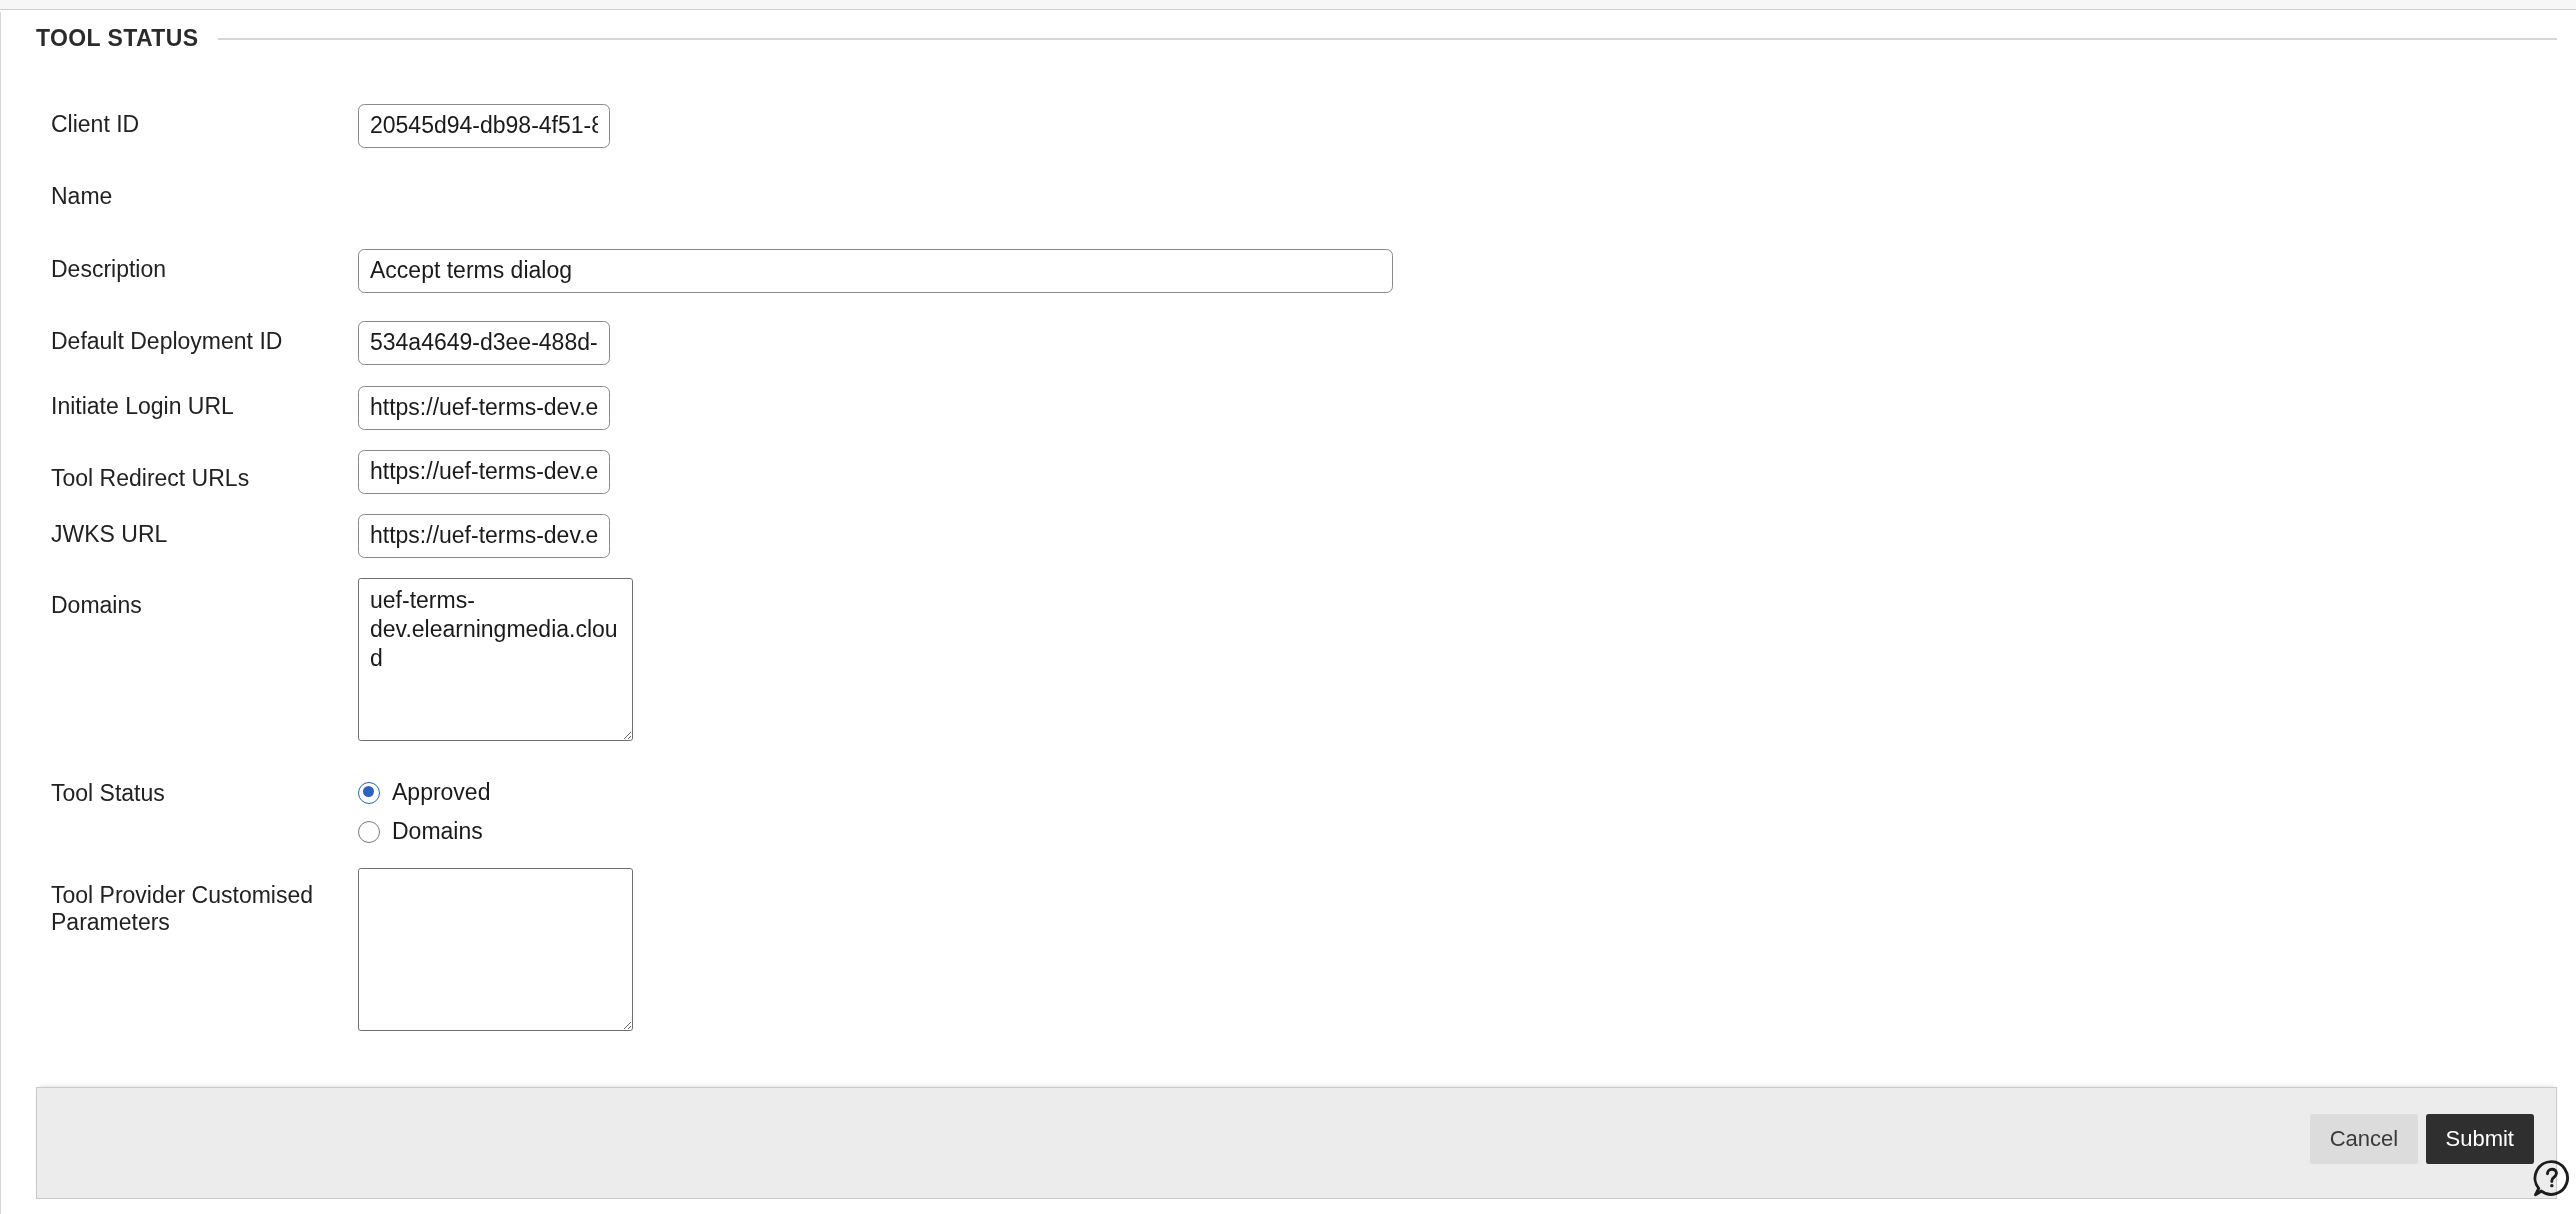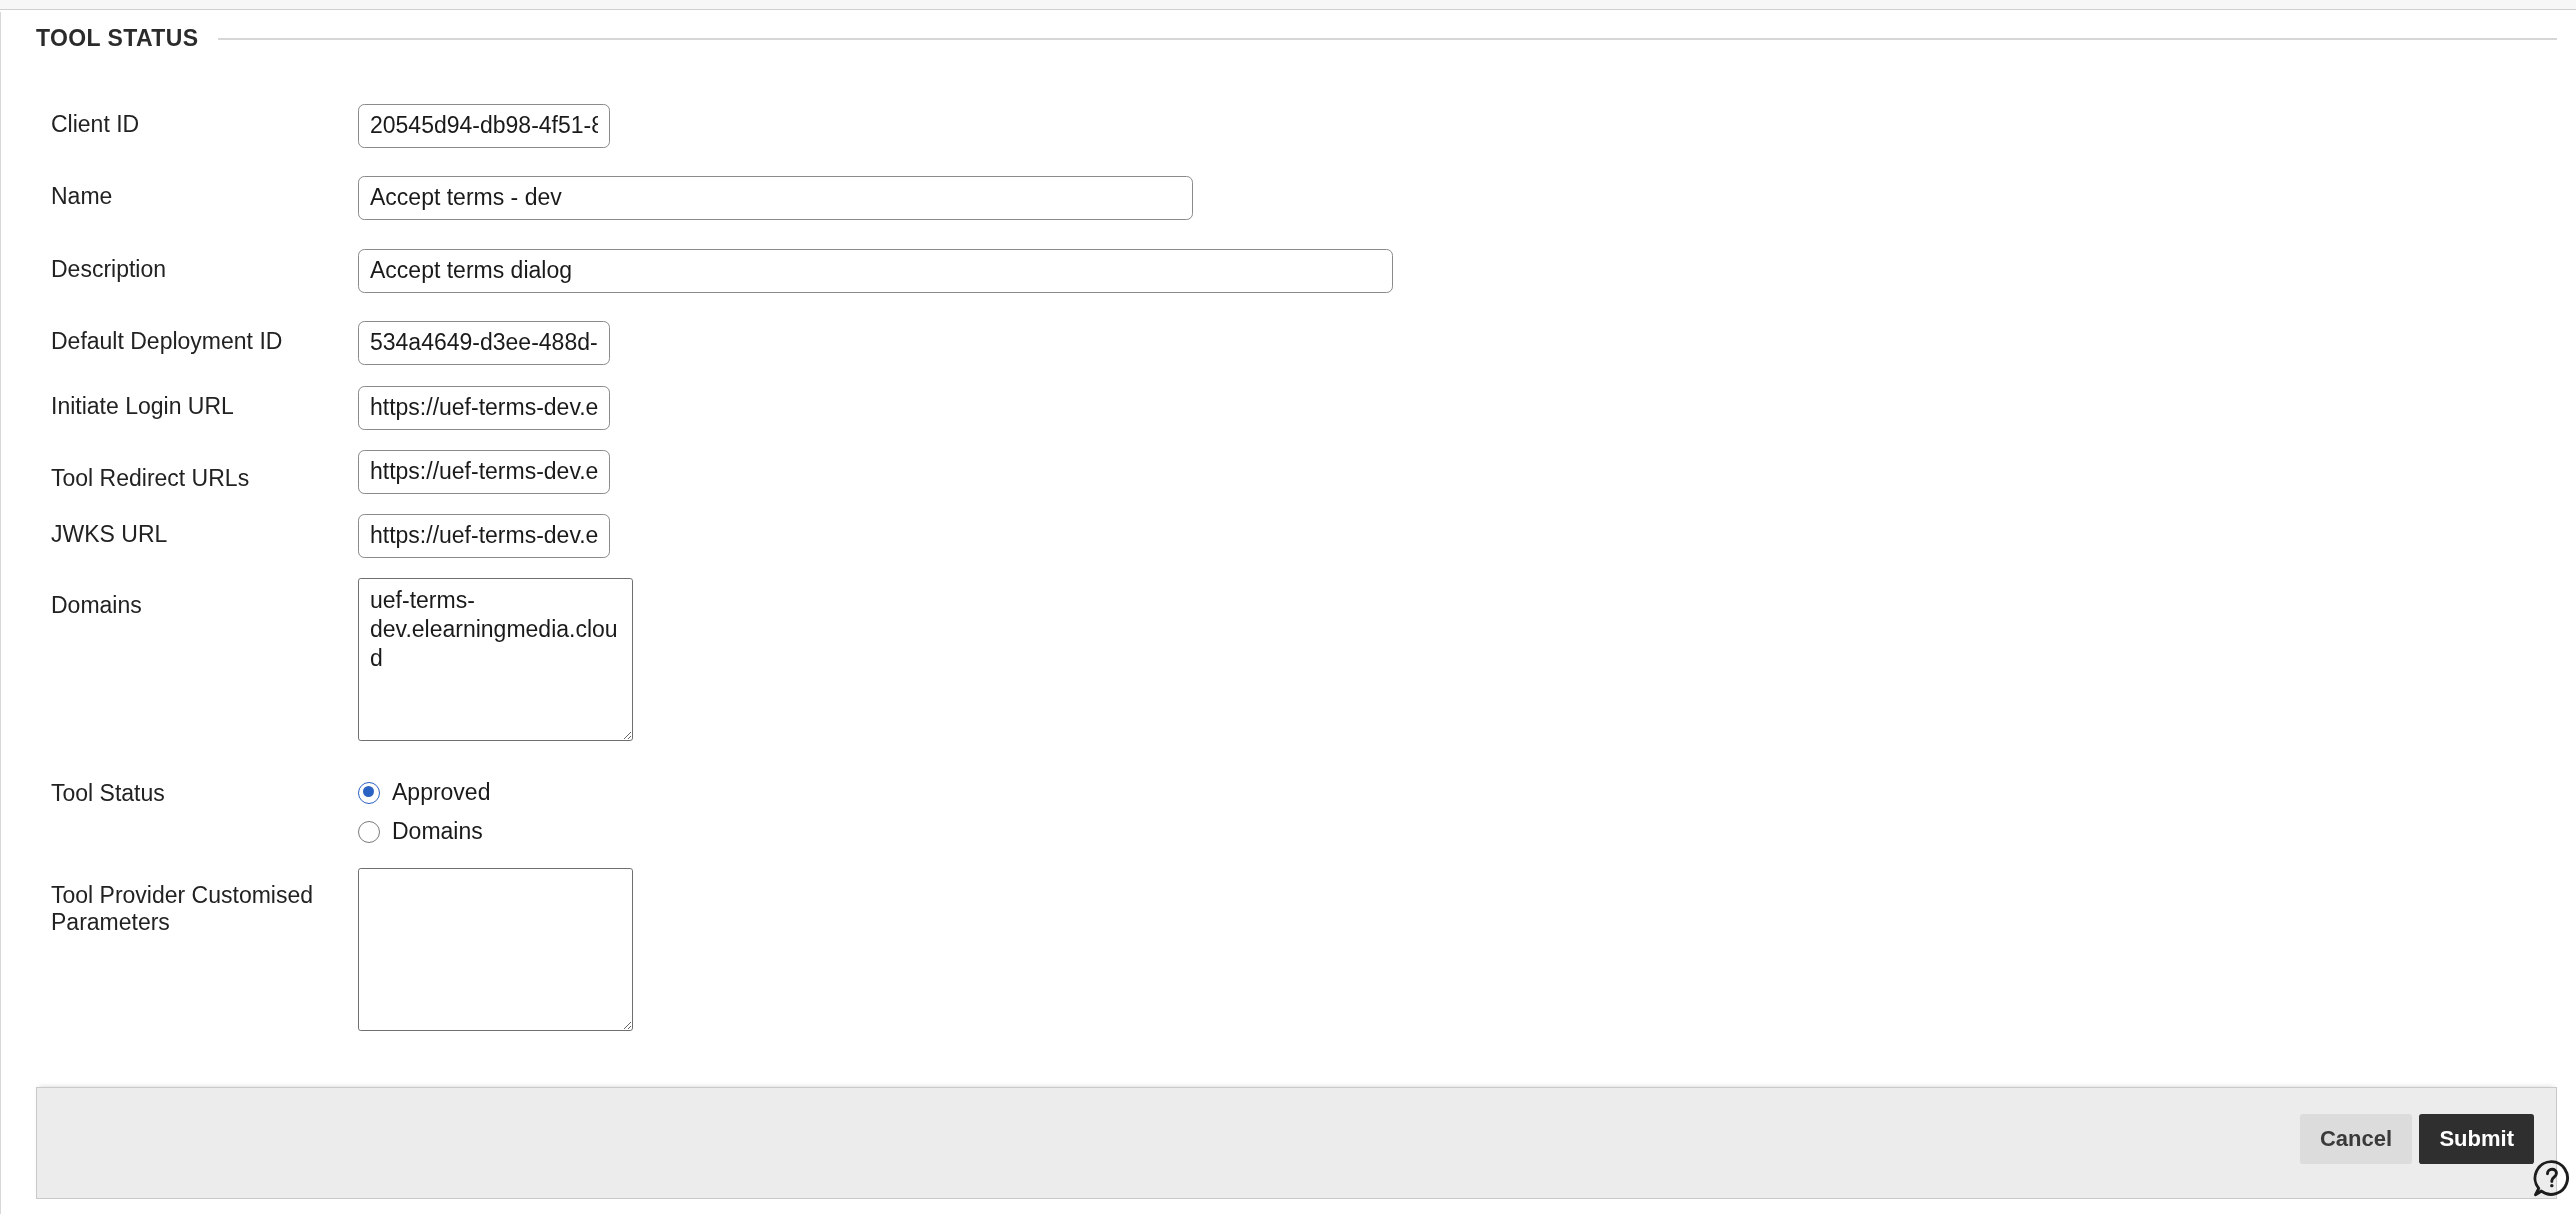--- a/index.html
+++ b/index.html
@@ -178,21 +178,20 @@
     font-size: 22px;
     line-height: 1;
     border: none;
     border-radius: 2.8px;
     cursor: pointer;
     padding: 0 20px;
     height: 50px;
     display: inline-flex;
     align-items: center;
     justify-content: center;
-    font-weight: bold;
   }
   .btn-cancel {
     background: #dcdcdc;
     color: #3a3a3a;
   }
   .btn-submit {
     background: #2f2f2f;
     color: #ffffff;
   }
 
@@ -222,23 +221,20 @@
 
     <div class="row" style="top:0px;height:72px;">
       <div class="label" style="top:7.3px;">Client ID</div>
       <div class="control" style="top:0px;">
         <input class="txt" type="text" style="width: 252px;" value="20545d94-db98-4f51-8d78-be37eba28a28">
       </div>
     </div>
 
     <div class="row" style="top:72px;height:72px;">
       <div class="label" style="top:7.3px;">Name</div>
-      <div class="control" style="top:0px;">
-        <input class="txt" type="text" style="width: 835px;" value="Accept terms - dev">
-      </div>
     </div>
 
     <div class="row" style="top:145px;height:72px;">
       <div class="label" style="top:7.3px;">Description</div>
       <div class="control" style="top:0px;">
         <input class="txt" type="text" style="width: 1035px;" value="Accept terms dialog">
       </div>
     </div>
 
     <div class="row" style="top:217px;height:64px;">

